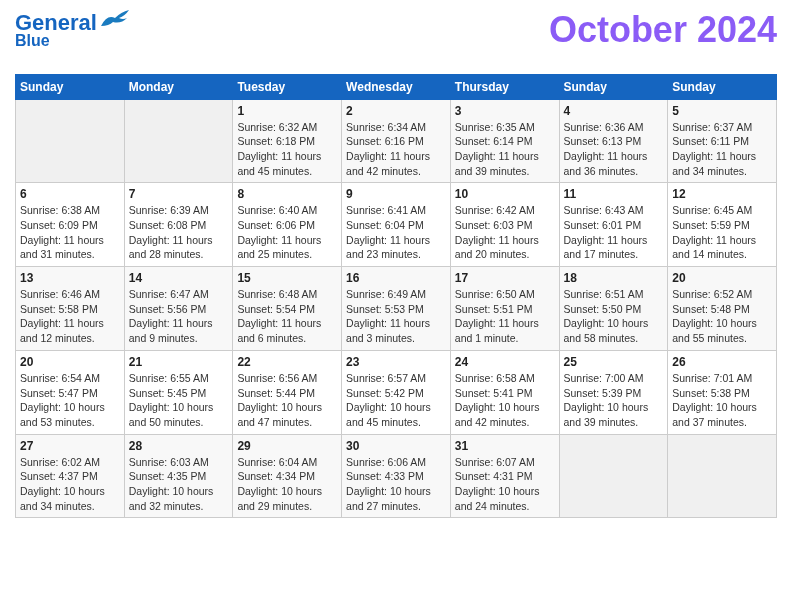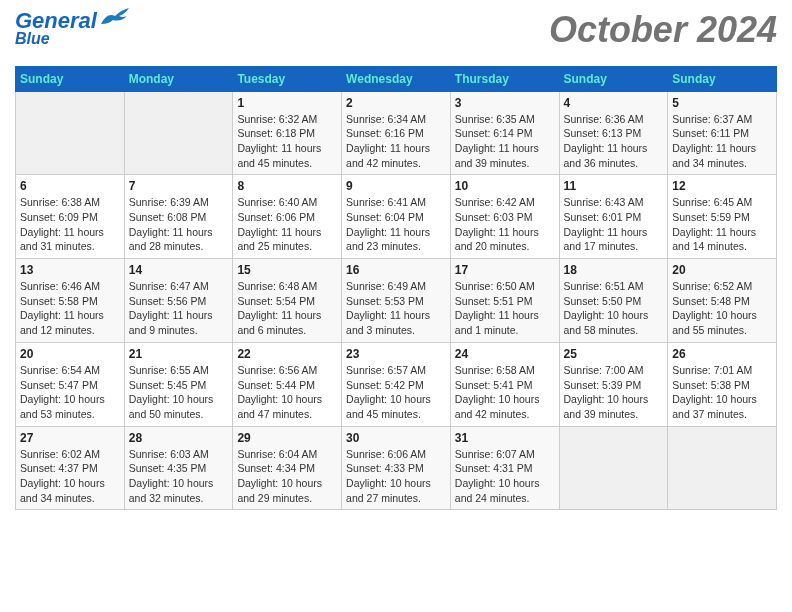--- a/index.html
+++ b/index.html
@@ -12,23 +12,22 @@
     }
     .page {
       width: 792px;
       min-height: 612px;
       background: #fff;
       padding: 10px 15px 10px 15px;
     }
     .header {
       display: flex;
       justify-content: space-between;
-      align-items: flex-start;
-      margin-bottom: 16px;
-      font-style: italic;
+      align-items: flex-end;
+      margin-bottom: 24px;
     }
     .logo {
       display: flex;
       flex-direction: column;
       align-items: flex-start;
     }
     .logo-text {
       font-size: 22px;
       font-weight: bold;
       color: #333;
@@ -38,36 +37,36 @@
     .logo-row {
       display: flex;
       align-items: center;
     }
     .title-block {
       text-align: right;
     }
     .month-title {
       font-size: 36px;
       font-weight: bold;
-      color: #737373;
+      color: #8b5cf6;
       line-height: 1.1;
     }
     .location-title {
       font-size: 16px;
       color: #555;
       margin-top: 2px;
     }
     .calendar-table {
       width: 100%;
       border-collapse: collapse;
       font-size: 11px;
     }
     .calendar-table thead tr th {
       background: #1565C0;
-      color: #5eead4;
+      color: #ffffff;
       padding: 5px 4px;
       text-align: left;
       font-size: 12px;
       font-weight: bold;
       border: 1px solid #1565C0;
     }
     .calendar-table tbody tr td {
       border: 1px solid #ccc;
       vertical-align: top;
       padding: 4px 4px;

